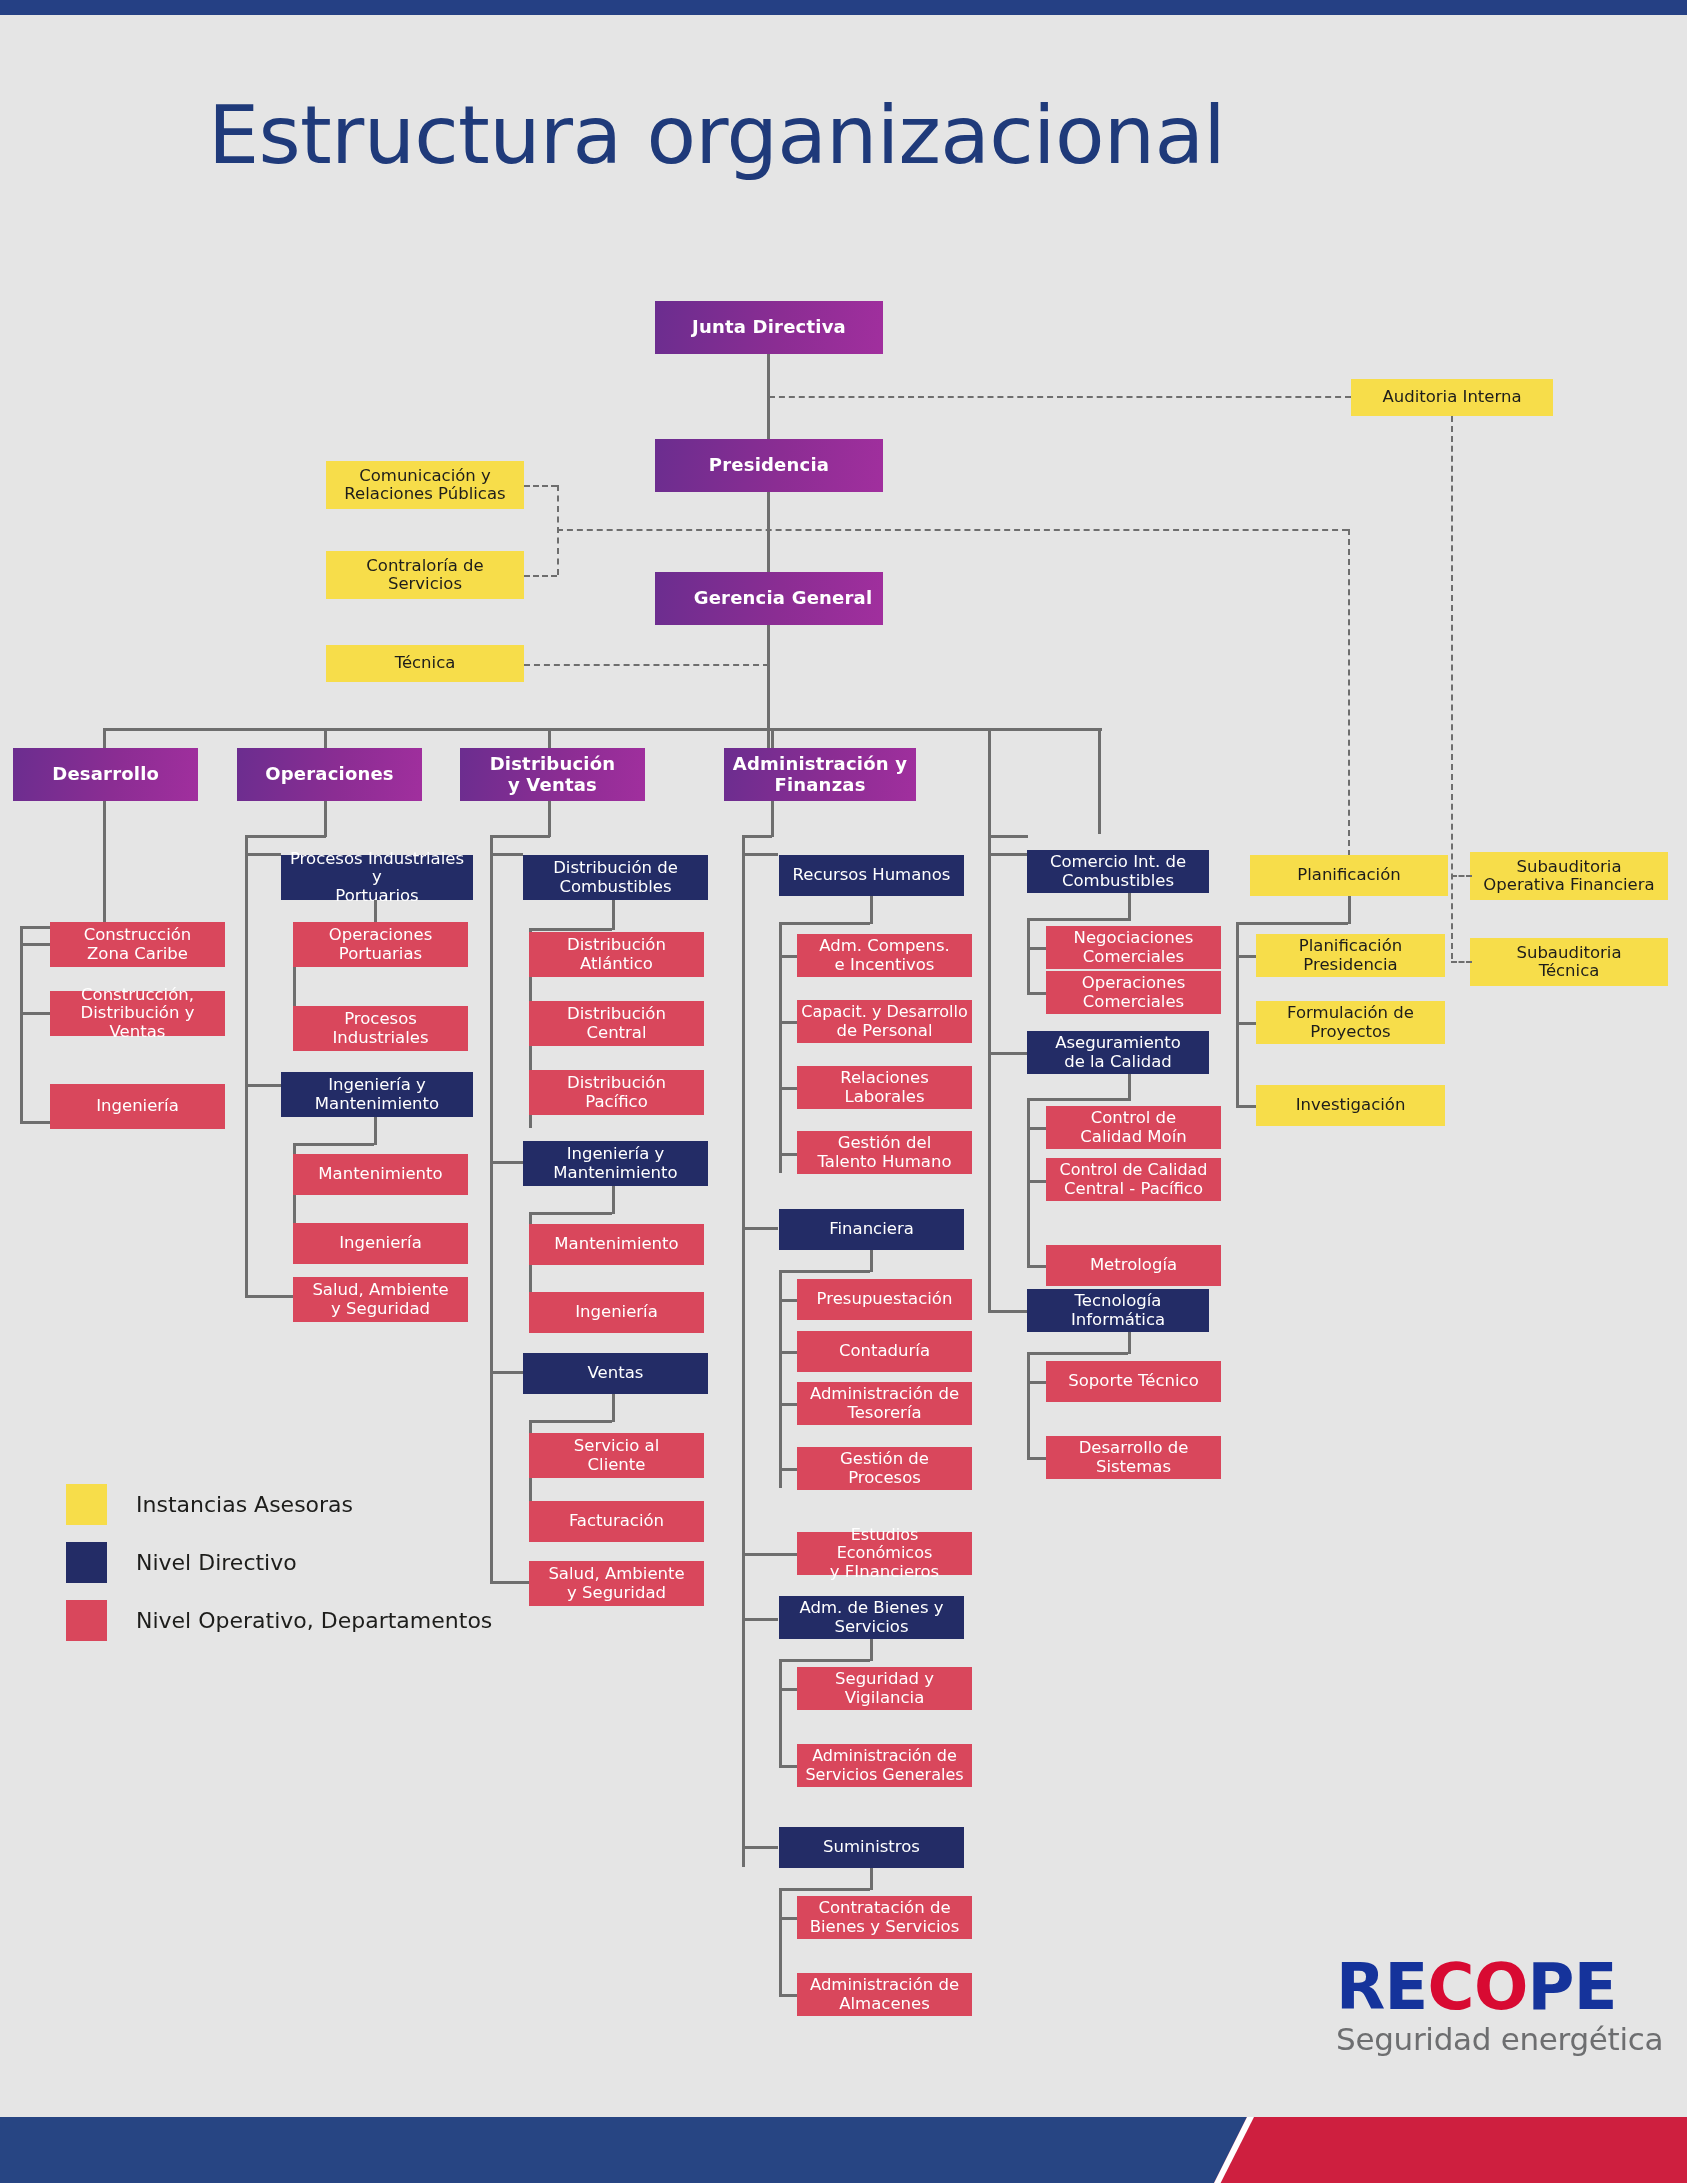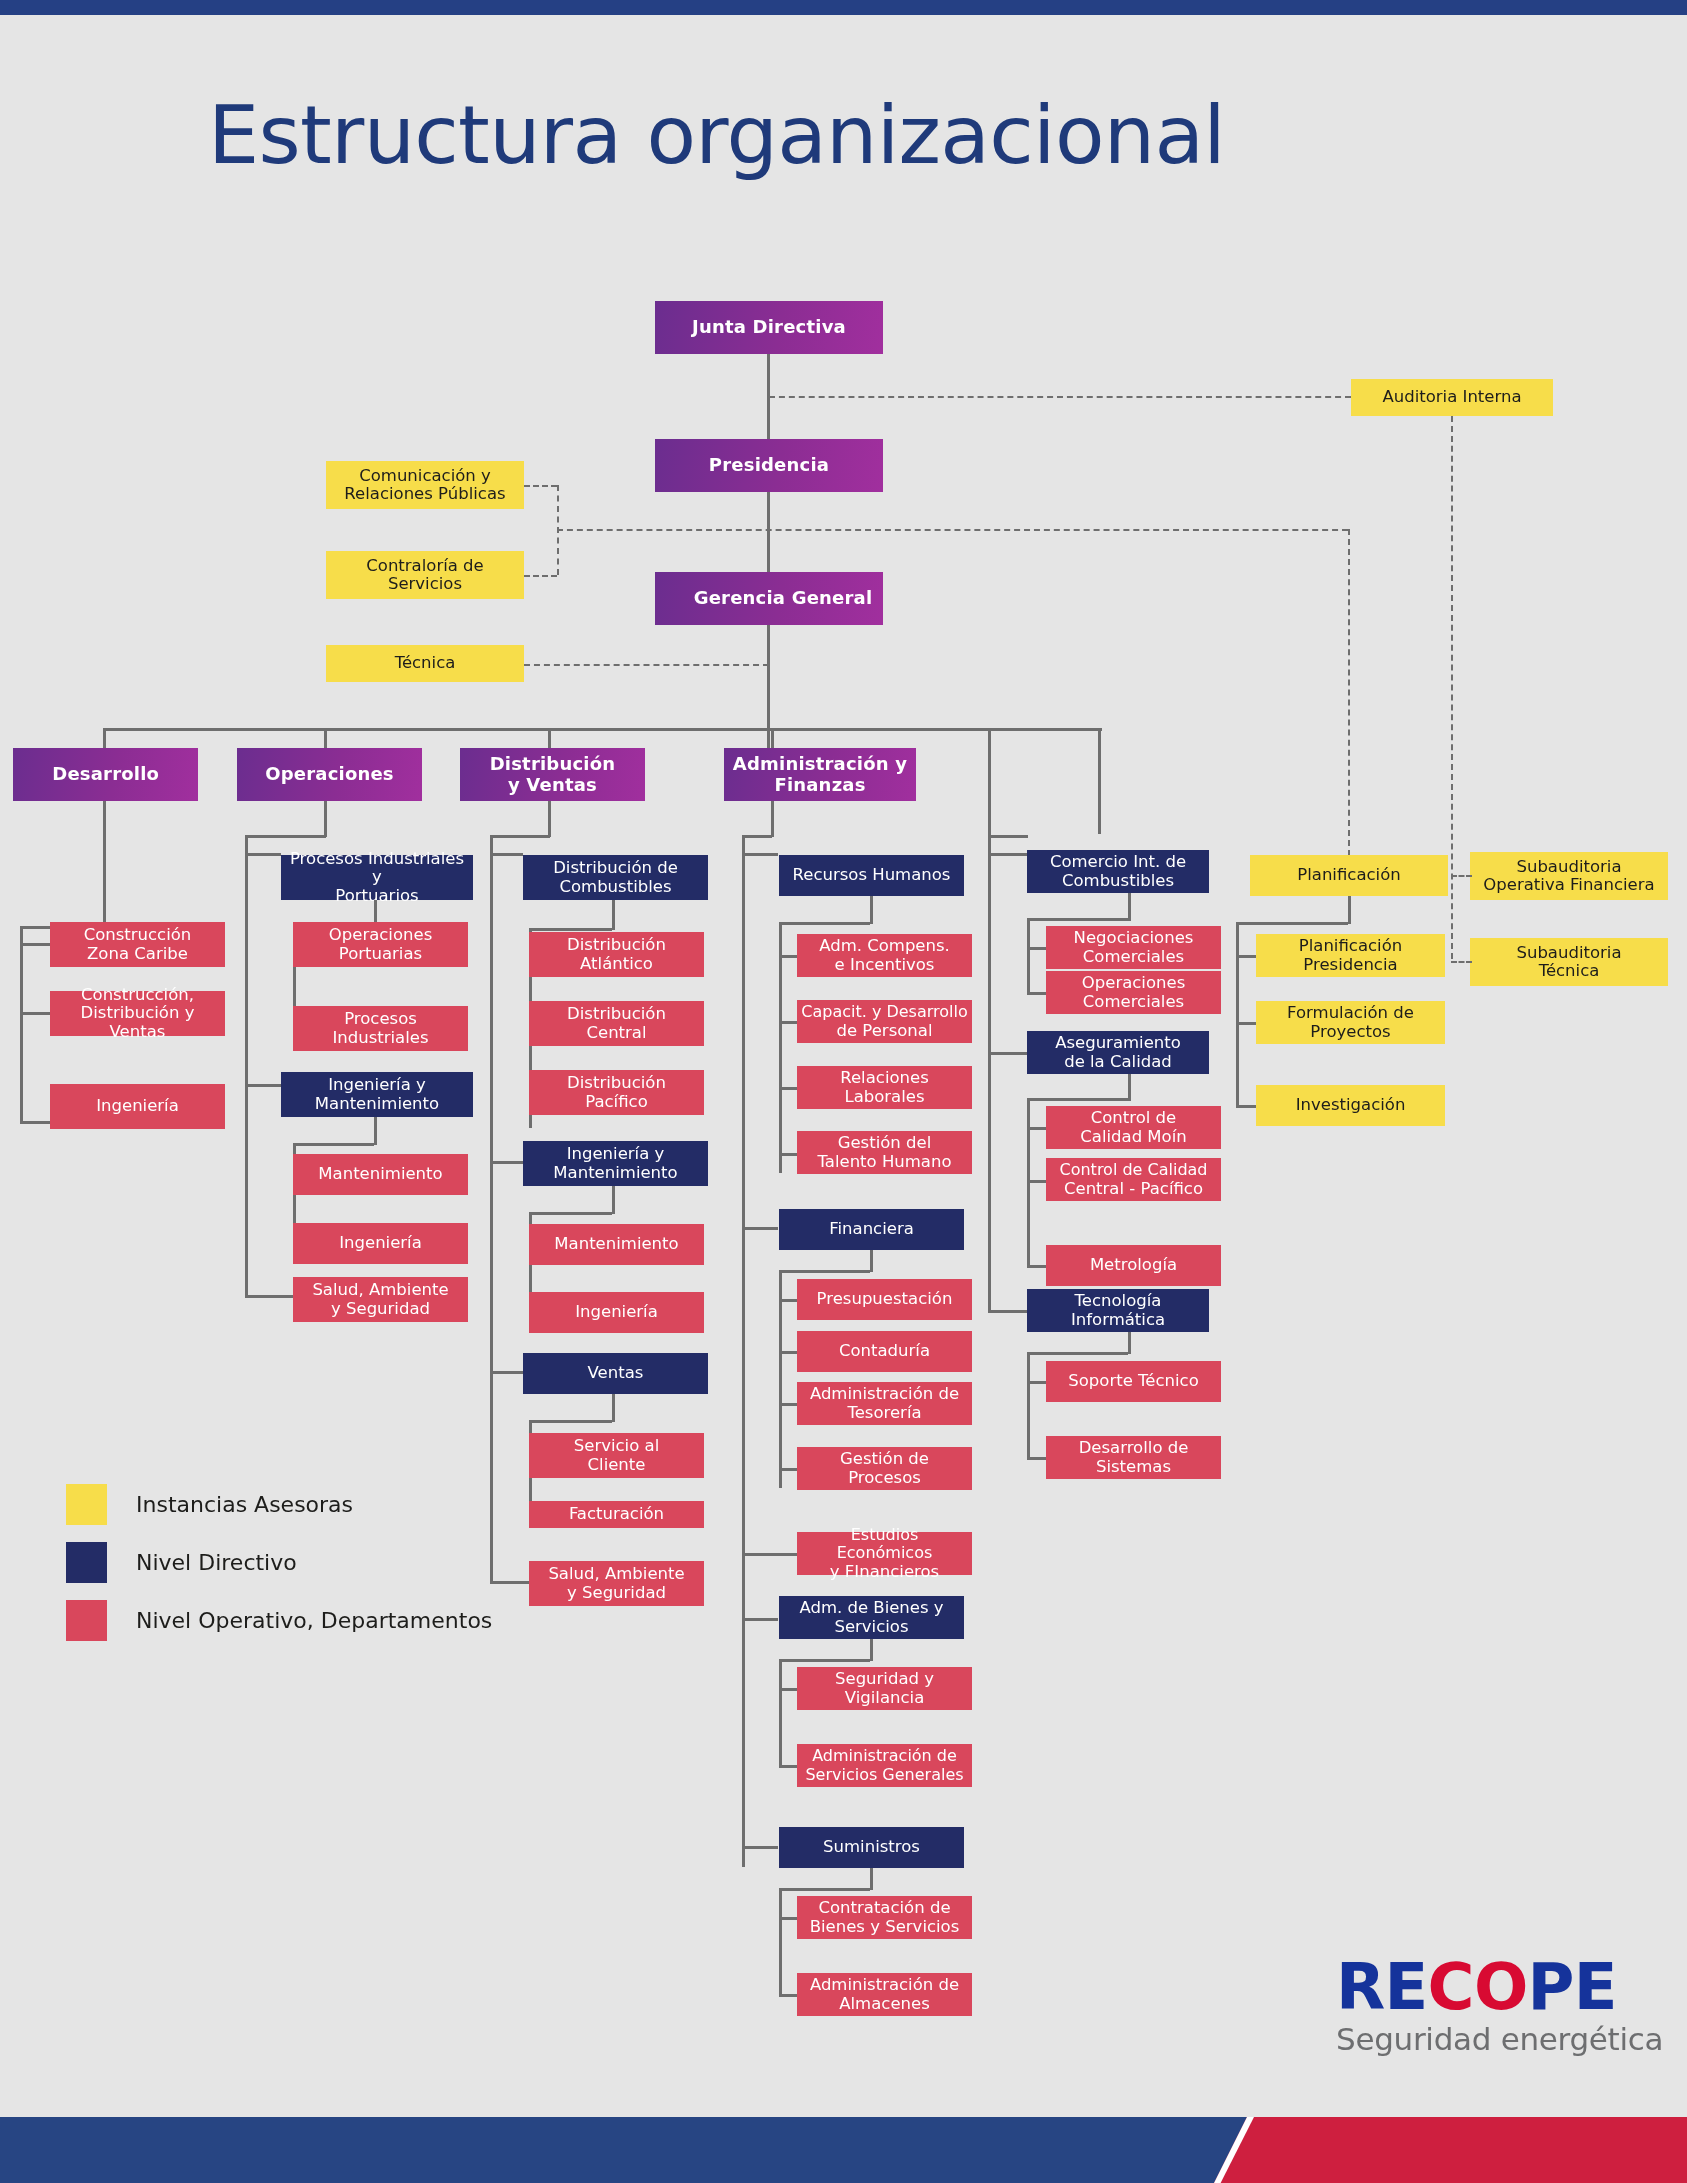--- a/index.html
+++ b/index.html
@@ -334,21 +334,21 @@
 
   <div class="ln lnh" style="left:529px;top:1454px;width:30px;"></div>
   <div class="box lvl-ope" style="left:529px;top:1433px;width:175px;height:45px;">
     <span>
       <span>Servicio al</span><br>
       <span>Cliente</span>
     </span>
   </div>
 
   <div class="ln lnh" style="left:529px;top:1520px;width:30px;"></div>
-  <div class="box lvl-ope" style="left:529px;top:1501px;width:175px;height:27px;">
+  <div class="box lvl-ope" style="left:529px;top:1501px;width:175px;height:41px;">
     <span>Facturación</span>
   </div>
 
   <div class="ln lnh" style="left:490px;top:1581px;width:40px;"></div>
   <div class="box lvl-ope" style="left:529px;top:1561px;width:175px;height:45px;">
     <span>
       <span>Salud, Ambiente</span><br>
       <span>y Seguridad</span>
     </span>
   </div>

